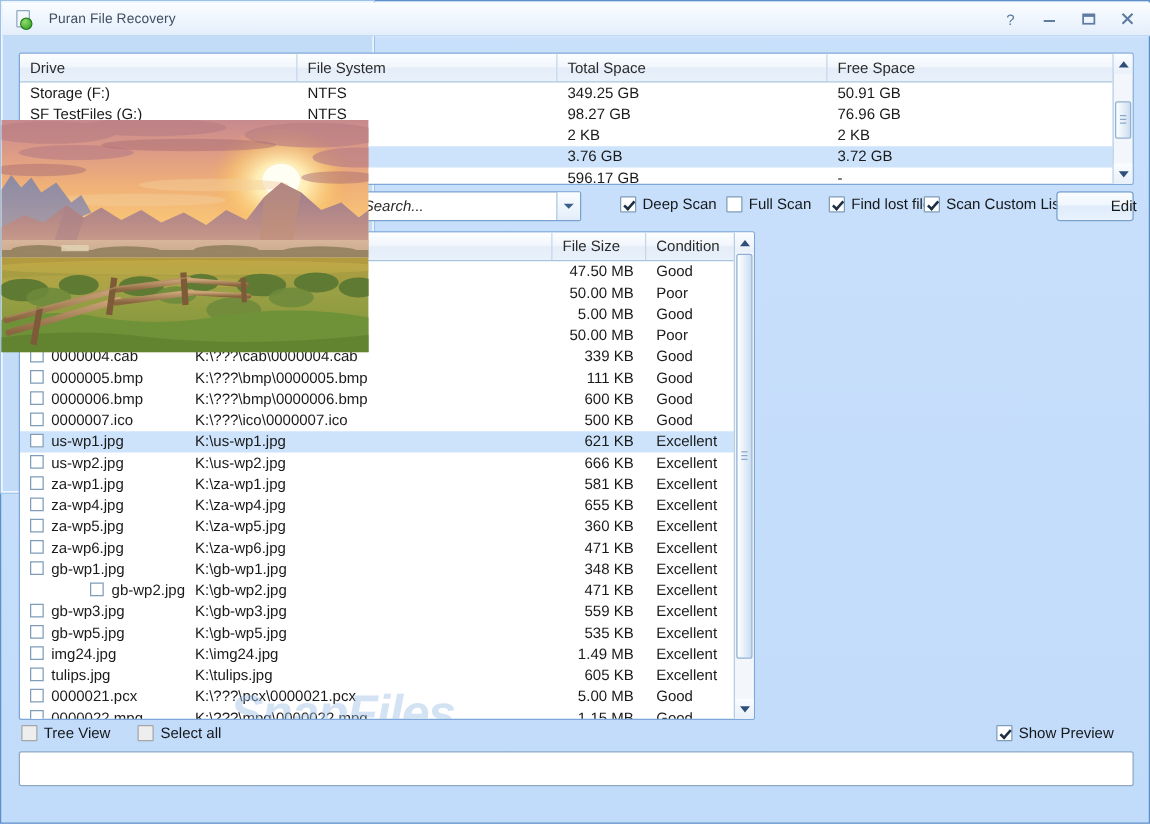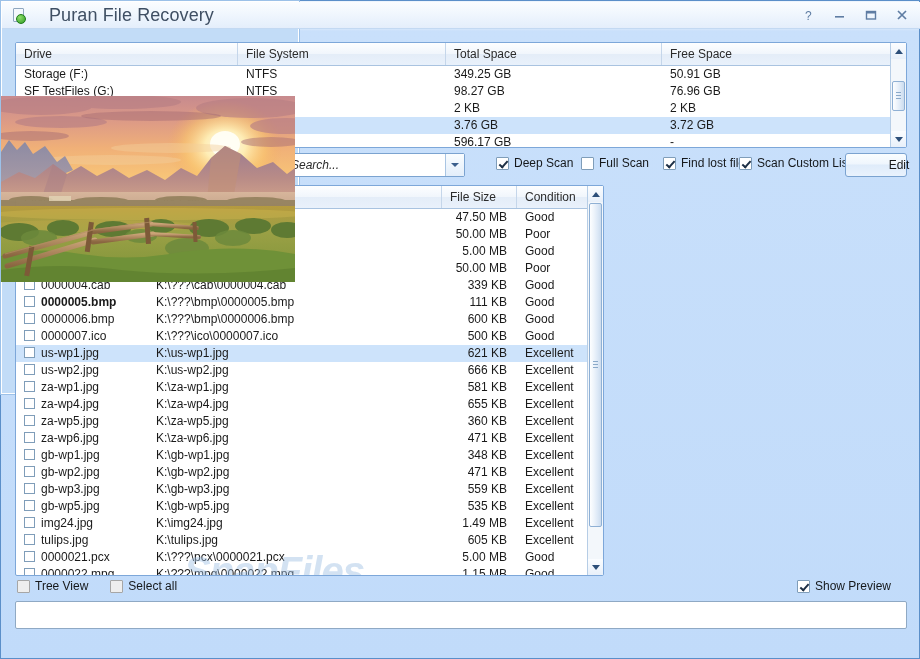--- a/index.html
+++ b/index.html
@@ -46,22 +46,22 @@
     border-radius: 1px;
   }
   #app-icon .badge {
     position: absolute; left: 5px; top: 6px;
     width: 8px; height: 8px;
     border-radius: 50%;
     background: radial-gradient(circle at 35% 30%, #8ede6a, #2f9b23);
     border: 1px solid #1d7a17;
   }
   #title-text {
-    margin-left: 23px;
-    font-size: 18px;
+    margin-left: 13px;
+    font-size: 11px;
     color: #3f4f63;
     letter-spacing: .1px;
   }
   #win-buttons {
     margin-left: auto;
     margin-right: 10px;
     display: flex;
     align-items: center;
     gap: 15px;
   }
@@ -506,21 +506,21 @@
           <div class="cell" style="width: 75px; text-align: right; padding-right: 10px;">50.00 MB</div>
           <div class="cell" style="width: 72px;">Poor</div>
         </div>
         <div class="grid-row">
           <div class="cell" style="width: 132px;"><span class="fcb"></span><span>0000004.cab</span></div>
           <div class="cell" style="width: 294px;">K:\???\cab\0000004.cab</div>
           <div class="cell" style="width: 75px; text-align: right; padding-right: 10px;">339 KB</div>
           <div class="cell" style="width: 72px;">Good</div>
         </div>
         <div class="grid-row">
-          <div class="cell" style="width: 132px; font-weight: bold;"><span class="fcb"></span><span>0000005.bmp</span></div>
+          <div class="cell" style="width: 132px;"><span class="fcb"></span><span>0000005.bmp</span></div>
           <div class="cell" style="width: 294px;">K:\???\bmp\0000005.bmp</div>
           <div class="cell" style="width: 75px; text-align: right; padding-right: 10px;">111 KB</div>
           <div class="cell" style="width: 72px;">Good</div>
         </div>
         <div class="grid-row">
           <div class="cell" style="width: 132px;"><span class="fcb"></span><span>0000006.bmp</span></div>
           <div class="cell" style="width: 294px;">K:\???\bmp\0000006.bmp</div>
           <div class="cell" style="width: 75px; text-align: right; padding-right: 10px;">600 KB</div>
           <div class="cell" style="width: 72px;">Good</div>
         </div>
@@ -566,21 +566,21 @@
           <div class="cell" style="width: 75px; text-align: right; padding-right: 10px;">471 KB</div>
           <div class="cell" style="width: 72px;">Excellent</div>
         </div>
         <div class="grid-row">
           <div class="cell" style="width: 132px;"><span class="fcb"></span><span>gb-wp1.jpg</span></div>
           <div class="cell" style="width: 294px;">K:\gb-wp1.jpg</div>
           <div class="cell" style="width: 75px; text-align: right; padding-right: 10px;">348 KB</div>
           <div class="cell" style="width: 72px;">Excellent</div>
         </div>
         <div class="grid-row">
-          <div class="cell" style="width: 132px;"><span class="fcb"></span><span>gb-wp2.jpg</span></div>
+          <div class="cell" style="width: 132px; text-align: right;"><span class="fcb"></span><span>gb-wp2.jpg</span></div>
           <div class="cell" style="width: 294px;">K:\gb-wp2.jpg</div>
           <div class="cell" style="width: 75px; text-align: right; padding-right: 10px;">471 KB</div>
           <div class="cell" style="width: 72px;">Excellent</div>
         </div>
         <div class="grid-row">
           <div class="cell" style="width: 132px;"><span class="fcb"></span><span>gb-wp3.jpg</span></div>
           <div class="cell" style="width: 294px;">K:\gb-wp3.jpg</div>
           <div class="cell" style="width: 75px; text-align: right; padding-right: 10px;">559 KB</div>
           <div class="cell" style="width: 72px;">Excellent</div>
         </div>

